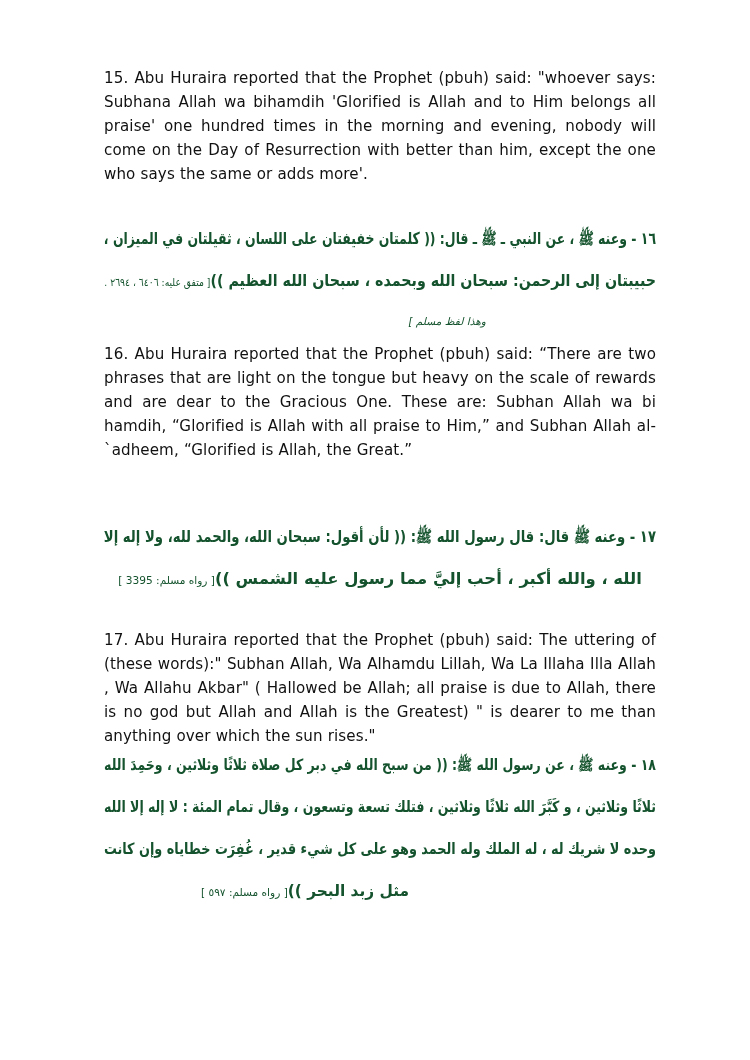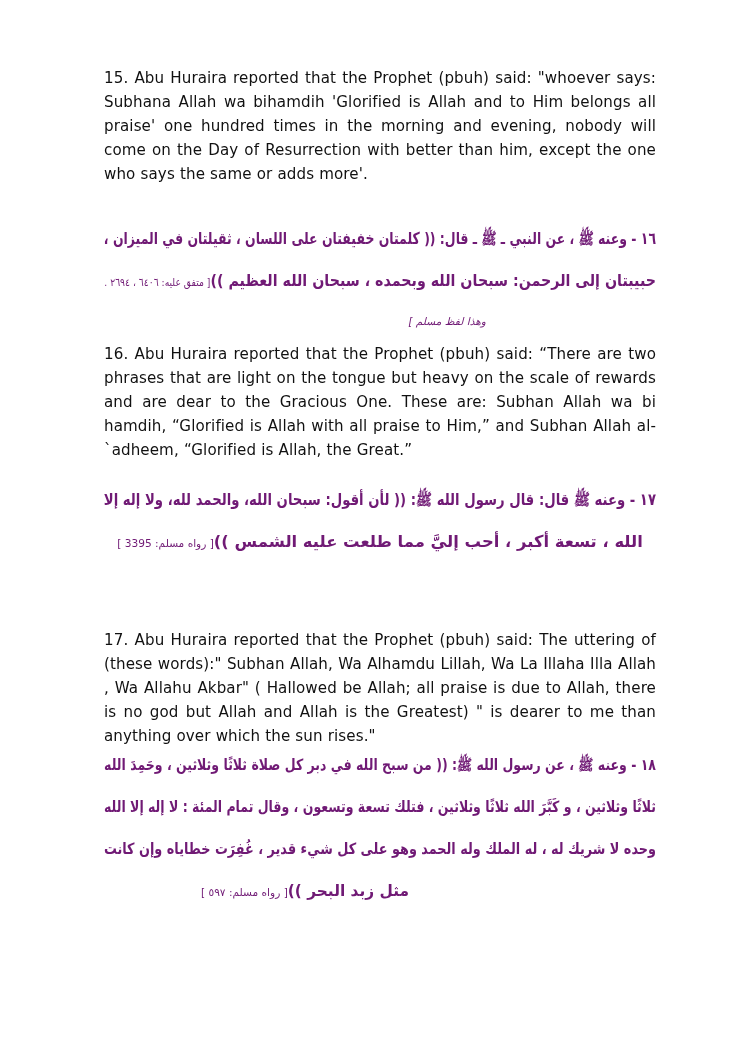--- a/index.html
+++ b/index.html
@@ -47,21 +47,21 @@
     word-spacing: 0.2px;
     margin: 0;
   }
 
   
   .ar-block {
     direction: rtl;
     text-align: right;
     unicode-bidi: isolate;
     font-family: "DejaVu Sans", sans-serif;
-    color: #701a75;
+    color: #14532d;
   }
   .ar-line {
     direction: rtl;
     unicode-bidi: isolate;
     font-size: 16.4px;
     line-height: 42px;
     white-space: nowrap;
     font-weight: 600;
     letter-spacing: -0.1px;
   }
@@ -99,24 +99,24 @@
       </div>
       <div class="ar-line right" style="line-height:34px;font-style:italic;">
         <span class="ar-ref" style="margin-right:0;display:inline-block;padding-right:170px;">وهذا لفظ مسلم ]</span>
       </div>
     </div>
 
     <div class="block-pos" style="top:342px;">
       <p class="en-para">16. Abu Huraira reported that the Prophet (pbuh) said: “There are two phrases that are light on the tongue but heavy on the scale of rewards and are dear to the Gracious One. These are: Subhan Allah wa bi hamdih, “Glorified is Allah with all praise to Him,” and Subhan Allah al-`adheem, “Glorified is Allah, the Great.”</p>
     </div>
 
-    <div class="ar-block block-pos" style="top:479px;">
+    <div class="ar-block block-pos" style="top:516px;">
       <div class="ar-line right" style="display: block; transform-origin: right center; transform: scaleX(0.807);">١٧ - وعنه ﷺ قال: قال رسول الله ﷺ: (( لأن أقول: سبحان الله، والحمد لله، ولا إله إلا</div>
       <div class="ar-line center">
-        <span>الله ، تسعة أكبر ، أحب إليَّ مما طلعت عليه الشمس ))</span><span class="ar-ref">[ رواه مسلم: 3395 ]</span>
+        <span>الله ، والله أكبر ، أحب إليَّ مما رسول عليه الشمس ))</span><span class="ar-ref">[ رواه مسلم: 3395 ]</span>
       </div>
     </div>
 
     <div class="block-pos" style="top:592px;margin-top:36px;">
       <p class="en-para">17. Abu Huraira reported that the Prophet (pbuh) said: The uttering of (these words):" Subhan Allah, Wa Alhamdu Lillah, Wa La Illaha Illa Allah , Wa Allahu Akbar" ( Hallowed be Allah; all praise is due to Allah, there is no god but Allah and Allah is the Greatest) " is dearer to me than anything over which the sun rises."</p>
     </div>
 
     <div class="ar-block block-pos" style="top:744px;">
       <div class="ar-line tight right" style="display: block; transform-origin: right center; transform: scaleX(0.813);">١٨ - وعنه ﷺ ، عن رسول الله ﷺ: (( من سبح الله في دبر كل صلاة ثلاثًا وثلاثين ، وحَمِدَ الله</div>
       <div class="ar-line tight right" style="display: block; transform-origin: right center; transform: scaleX(0.813);">ثلاثًا وثلاثين ، و كَبَّرَ الله ثلاثًا وثلاثين ، فتلك تسعة وتسعون ، وقال تمام المئة : لا إله إلا الله</div>

